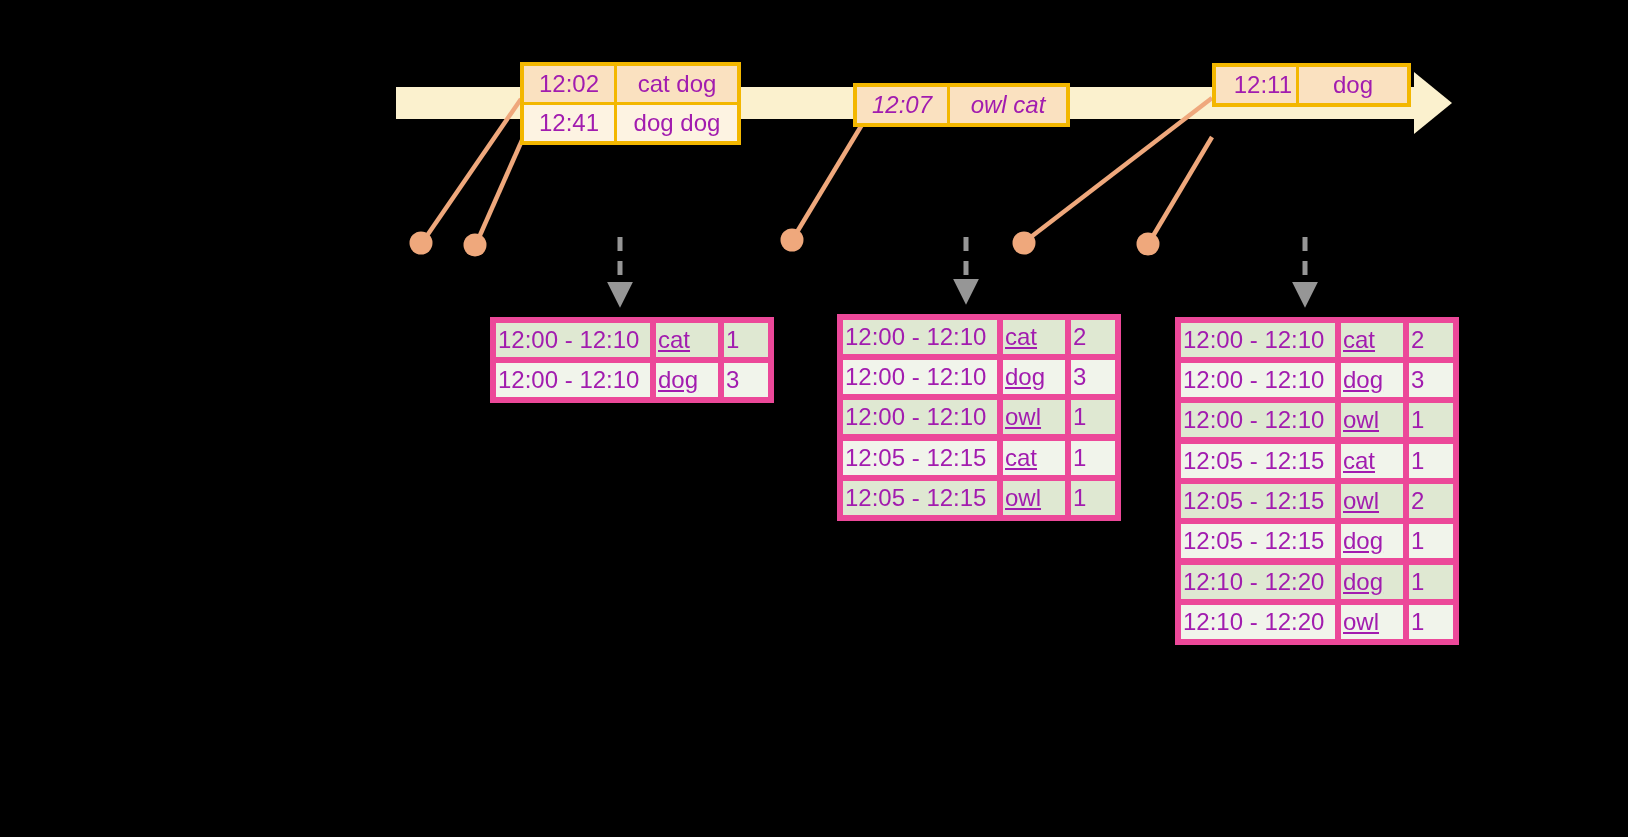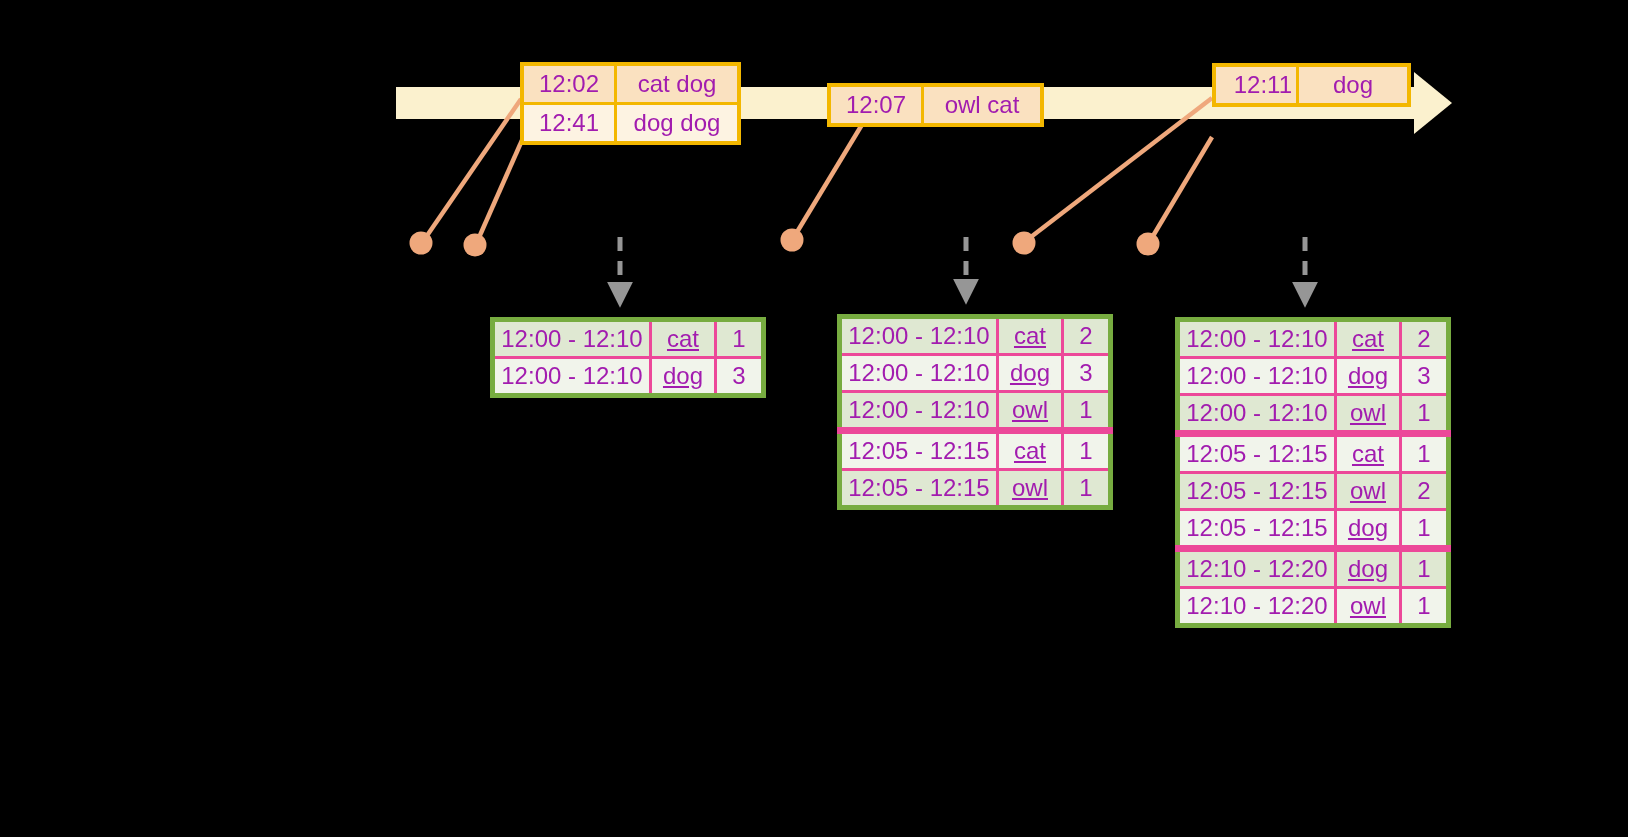--- a/index.html
+++ b/index.html
@@ -63,35 +63,34 @@
   table.event-table tr:nth-child(even) td { background: #fdf3e2; }
 
   .et-a td:first-child { width: 82px; }
   .et-a td:last-child  { width: 112px; }
   .et-b td:first-child { width: 82px; }
   .et-b td:last-child  { width: 108px; }
   .et-c td:first-child { width: 72px; text-align: right; }
   .et-c td:last-child  { width: 100px; }
 
   .pos-et-a { left: 520px;  top: 62px; }
-  .pos-et-b { left: 827px;  top: 83px; }
+  .pos-et-b { left: 853px;  top: 83px; font-style: italic; }
   .pos-et-c { left: 1212px; top: 63px; }
 
   
   table.result-table {
     position: absolute;
     z-index: 3;
     border-collapse: collapse;
     border: 5px solid #77ac40;
     font-size: 24px;
     table-layout: fixed;
   }
   table.result-table td {
-    border: 3px solid #ec4899;
-    text-align: center;
+    border: 6px solid #ec4899;
     vertical-align: middle;
     height: 34px;
     padding: 0 2px;
     white-space: nowrap;
   }
   table.result-table td:nth-child(1) { width: 150px; }
   table.result-table td:nth-child(2) { width: 58px; text-decoration: underline; }
   table.result-table td:nth-child(3) { width: 40px; }
   table.result-table tbody:not(:first-of-type) tr:first-child td { border-top-width: 7px; }
   tr.r-dark  td { background: #dfe8d2; }

